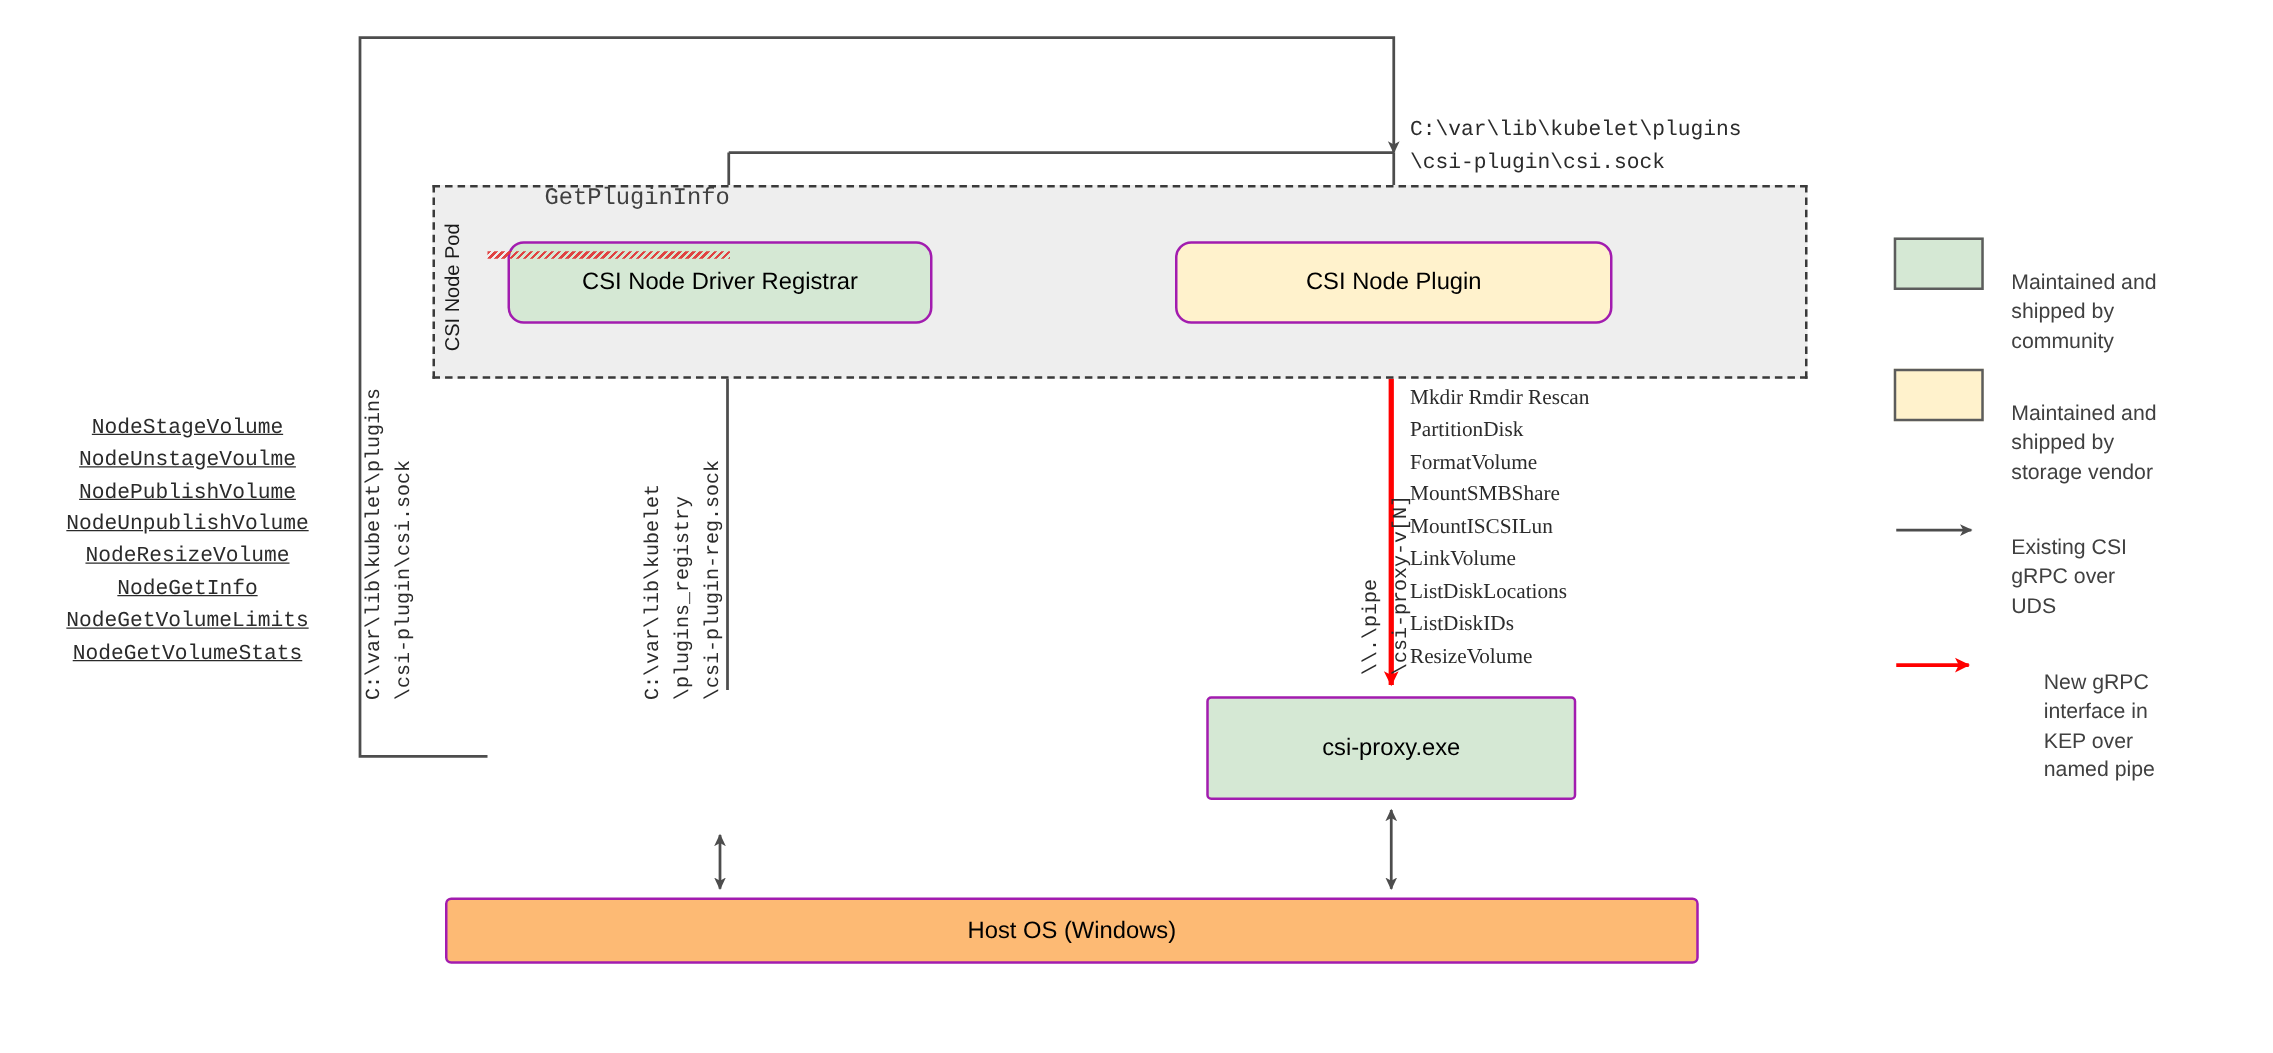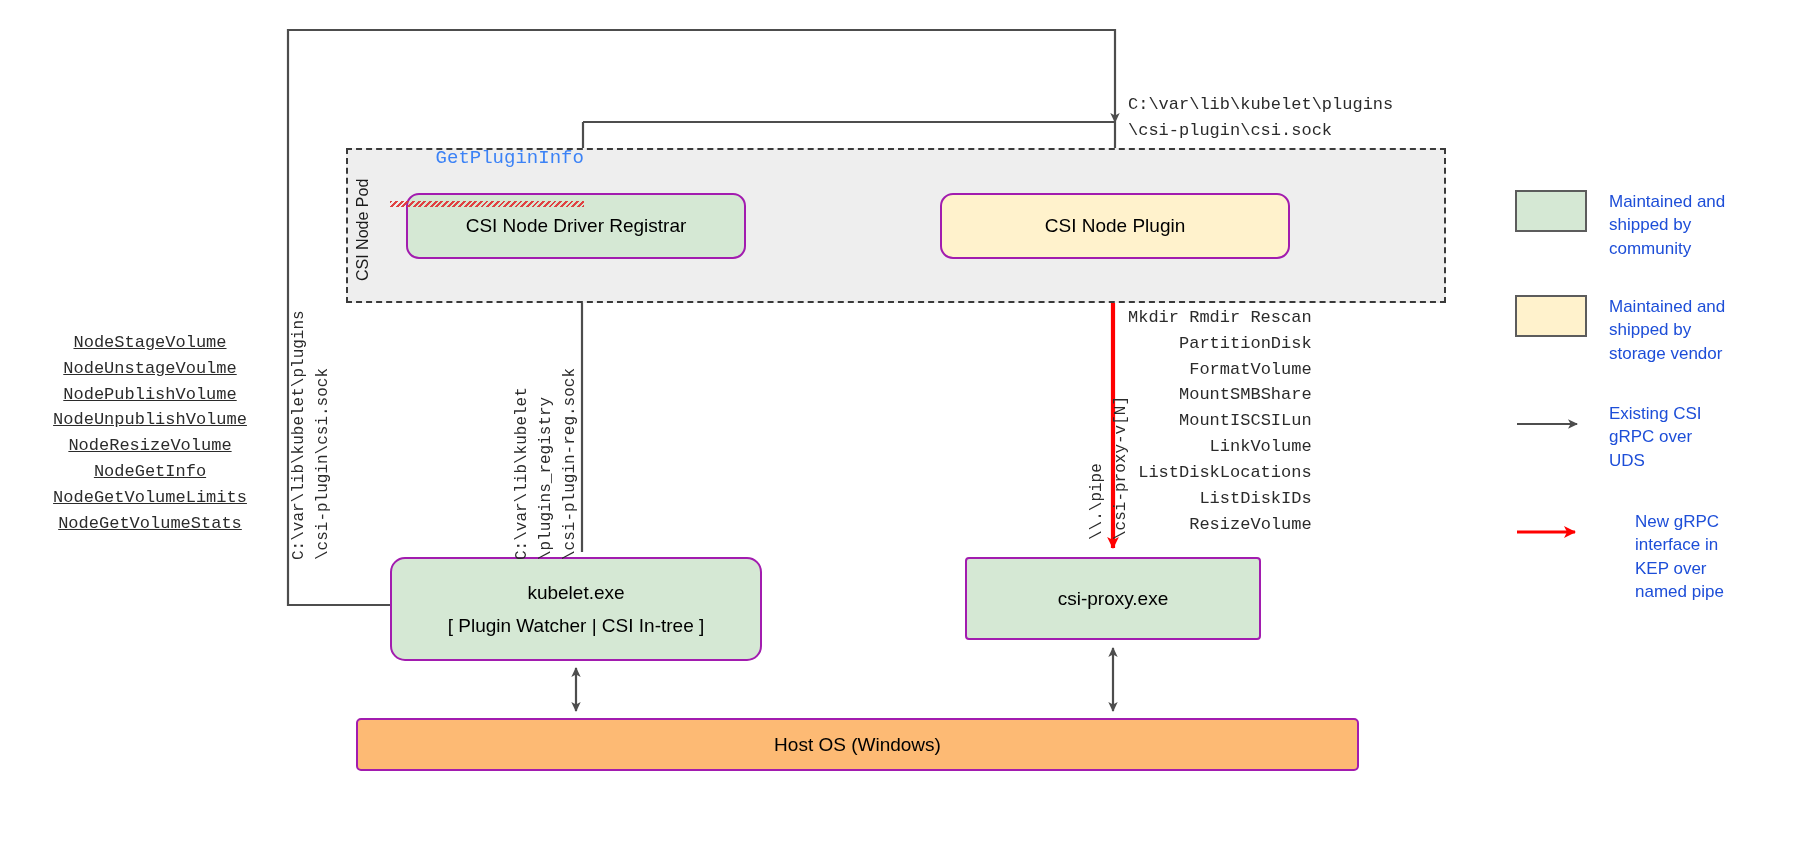--- a/index.html
+++ b/index.html
@@ -29,47 +29,47 @@
   #box-kubelet{left:390px;top:557px;width:372px;height:104px;border-radius:15px;}
   #box-proxy{left:965px;top:557px;width:296px;height:83px;border-radius:4px;}
   #box-hostos{left:356px;top:718px;width:1003px;height:53px;}
 
   .kubelet-inner{display:flex;flex-direction:column;gap:7px;}
 
   
   .mono{position:absolute;font-family:"Liberation Mono",monospace;
         font-size:17px;line-height:1.52;color:#2b2b2b;white-space:pre;}
 
-  #lbl-getplugininfo{left:390px;top:115px;font-size:19px;color:#3b82f6;}
+  #lbl-getplugininfo{left:390px;top:115px;font-size:19px;color:#404040;}
   #lbl-getplugininfo .squig{display:block;height:6px;margin-top:-1px;
       background-image:repeating-linear-gradient(135deg,#e03a3a 0 2px,transparent 2px 4px);
       opacity:.95;}
 
   #lbl-csi-sock{left:1128px;top:92px;text-align:left;}
   #lbl-nodeops{left:20px;top:330px;text-align:center;width:260px;text-decoration:underline;}
-  #lbl-proxyops{left:1128px;top:305px;text-align:right;}
+  #lbl-proxyops{left:1128px;top:305px;text-align:left;font-family:Liberation Serif, serif;}
   #lbl-getinfo{left:600px;top:400px;text-align:left;}
 
   
   .vmono{position:absolute;font-family:"Liberation Mono",monospace;
          font-size:16px;line-height:1.5;color:#2b2b2b;white-space:pre;
          transform-origin:left top;transform:rotate(-90deg);}
 
   #vlbl-plugincsi{left:287px;top:560px;}
   #vlbl-registry{left:510px;top:560px;}
   #vlbl-pipe{left:1085px;top:540px;}
 
   
   .legend{position:absolute;left:1515px;top:190px;width:300px;}
   .leg-row{position:absolute;display:flex;align-items:flex-start;gap:22px;}
   .leg-sw{width:72px;height:42px;border:2px solid #5c5c5c;box-sizing:border-box;flex:none;}
   .leg-sw.green{background:#d5e8d4;}
   .leg-sw.cream{background:#fff2cc;}
   .leg-arrow{width:72px;height:42px;flex:none;position:relative;}
-  .leg-txt{font-size:17px;line-height:1.38;color:#1d4ed8;white-space:pre-line;}
+  .leg-txt{font-size:17px;line-height:1.38;color:#404040;white-space:pre-line;margin-top:24px;}
   #leg-1{left:0;top:0;}
   #leg-2{left:0;top:105px;}
   #leg-3{left:0;top:212px;}
   #leg-4{left:0;top:320px;gap:48px;}
 </style>
 </head>
 <body>
 
 <div class="canvas">
 
@@ -109,26 +109,20 @@
   <div class="pod-label">CSI Node Pod</div>
 
   <div class="nbox green" id="box-registrar">
     <span>CSI Node Driver Registrar</span>
   </div>
 
   <div class="nbox cream" id="box-plugin">
     <span>CSI Node Plugin</span>
   </div>
 
-  <div class="nbox green" id="box-kubelet">
-    <span class="kubelet-inner">
-      <span>kubelet.exe</span>
-      <span>[ Plugin Watcher | CSI In-tree ]</span>
-    </span>
-  </div>
 
   <div class="nbox green" id="box-proxy">
     <span>csi-proxy.exe</span>
   </div>
 
   <div class="nbox blue" id="box-hostos">
     <span>Host OS (Windows)</span>
   </div>
 
   <div class="mono" id="lbl-getplugininfo">

